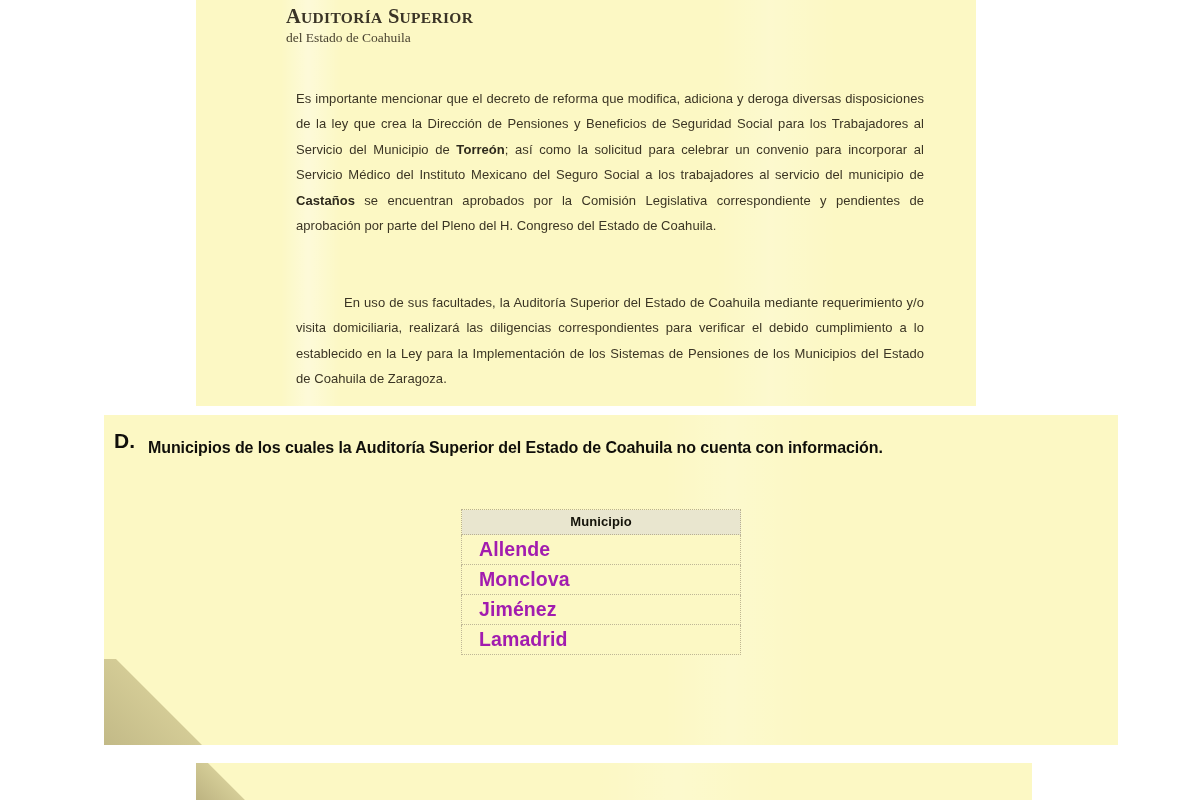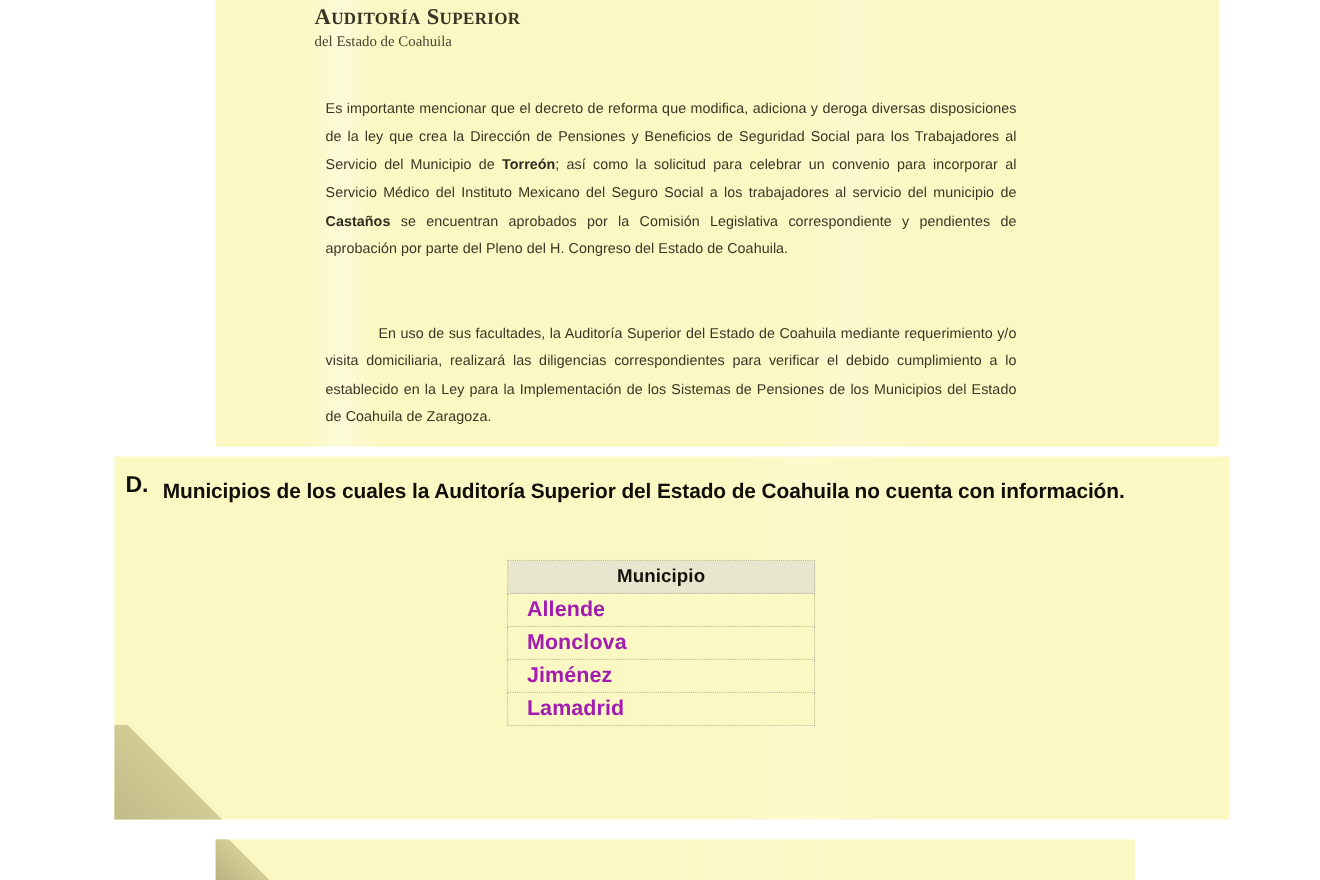--- a/index.html
+++ b/index.html
@@ -19,21 +19,21 @@
   
   .panel {
     position: absolute;
     background: #fcf8c4;
   }
 
   
   #panel-top {
     left: 196px;
     top: 0px;
-    width: 912px;
+    width: 780px;
     height: 406px;
   }
   
   #panel-mid {
     left: 104px;
     top: 415px;
     width: 1014px;
     height: 330px;
   }
   
@@ -150,39 +150,39 @@
   }
   #sd-letter {
     font-size: 21px;
     font-weight: 700;
     color: #100f0a;
     flex: 0 0 auto;
     padding-right: 13px;
     line-height: 32px;
   }
   #sd-text {
-    font-size: 19px;
+    font-size: 16px;
     font-weight: 700;
     color: #100f0a;
     line-height: 45px;
     letter-spacing: -0.1px;
   }
 
   
   #muni-table {
     position: absolute;
     left: 357px;
     top: 94px;
     width: 280px;
     border-collapse: collapse;
     table-layout: fixed;
   }
   #muni-table th {
     background: #e9e6cf;
-    font-size: 17px;
+    font-size: 13px;
     font-weight: 700;
     color: #131208;
     text-align: center;
     padding: 4px 0 5px 0;
     border: 1px dotted #b9b190;
     letter-spacing: 0.1px;
   }
   #muni-table td {
     font-size: 19.5px;
     font-weight: 700;

